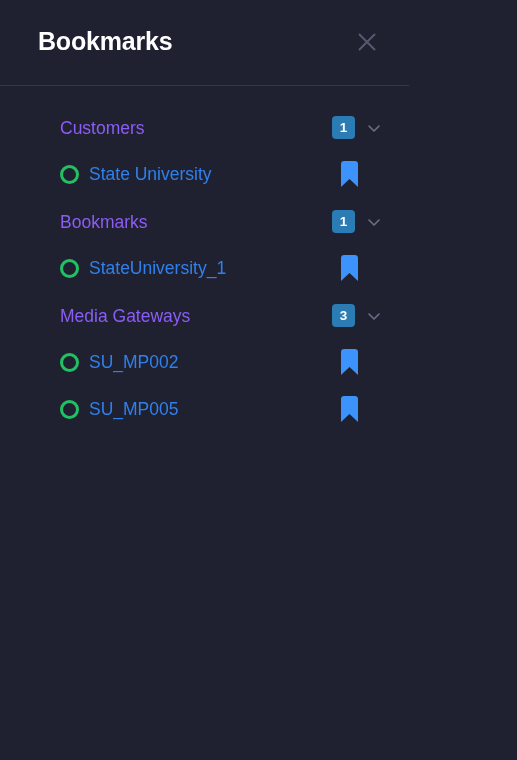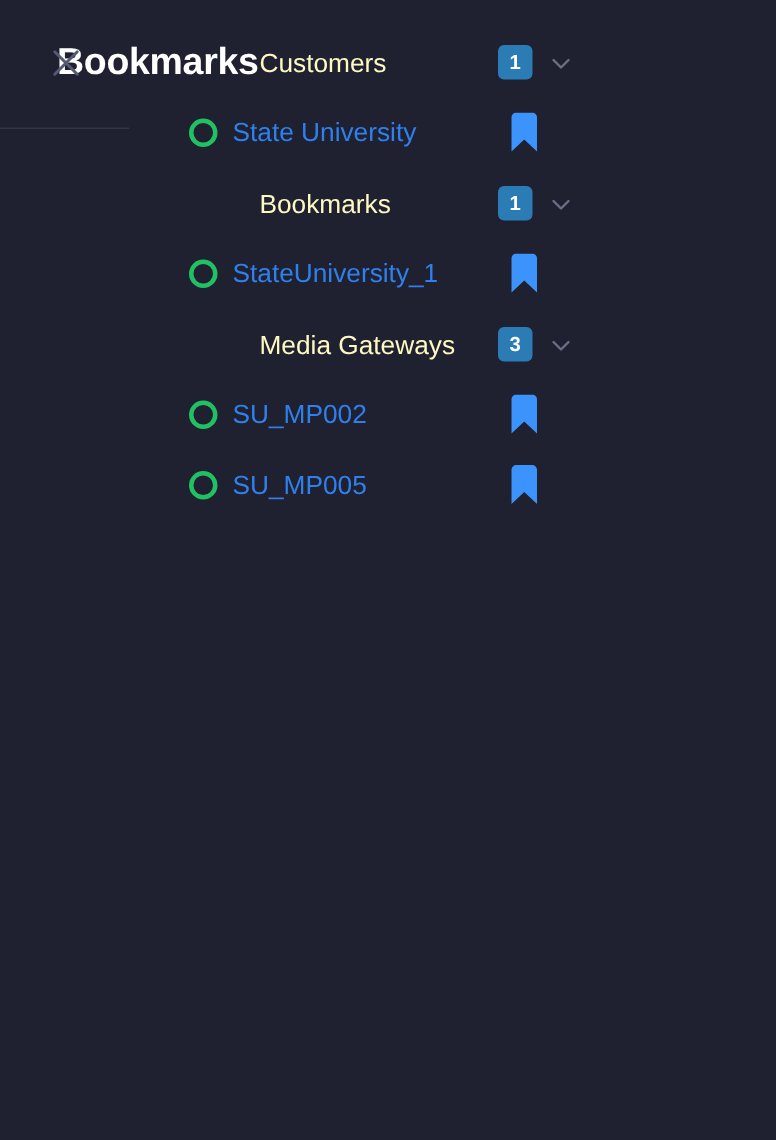--- a/index.html
+++ b/index.html
@@ -9,21 +9,21 @@
     background: #1f2130;
     font-family: "Liberation Sans", sans-serif;
     overflow: hidden;
   }
   #panel {
     position: relative;
     width: 409px;
     height: 760px;
     background: #1f2130;
     display: flex;
-    flex-direction: row;
+    flex-direction: column;
   }
 
   
   #header {
     position: relative;
     height: 86px;
     flex: 0 0 86px;
     border-bottom: 1px solid #32364a;
     display: flex;
     align-items: center;
@@ -65,25 +65,24 @@
     position: relative;
     height: 47px;
     display: flex;
     align-items: center;
     padding-left: 60px;
     padding-right: 26px;
     cursor: pointer;
   }
   .group-title {
     font-size: 17.5px;
-    color: #fef9c3;
+    color: #8b5cf6;
     font-weight: 400;
     line-height: 20px;
     white-space: nowrap;
-    margin-left: 27px;
   }
   .group-right {
     position: absolute;
     right: 26px;
     top: 0;
     height: 47px;
     display: flex;
     align-items: center;
     gap: 10px;
   }
@@ -109,21 +108,21 @@
     justify-content: center;
     cursor: pointer;
   }
   .chevron svg { display: block; }
 
   .leaf-row {
     position: relative;
     height: 47px;
     display: flex;
     align-items: center;
-    padding-left: 40px;
+    padding-left: 60px;
     padding-right: 26px;
     cursor: pointer;
   }
   .status-dot {
     width: 19px;
     height: 19px;
     flex: 0 0 19px;
     border-radius: 50%;
     border: 3.5px solid #21c063;
     background: transparent;

